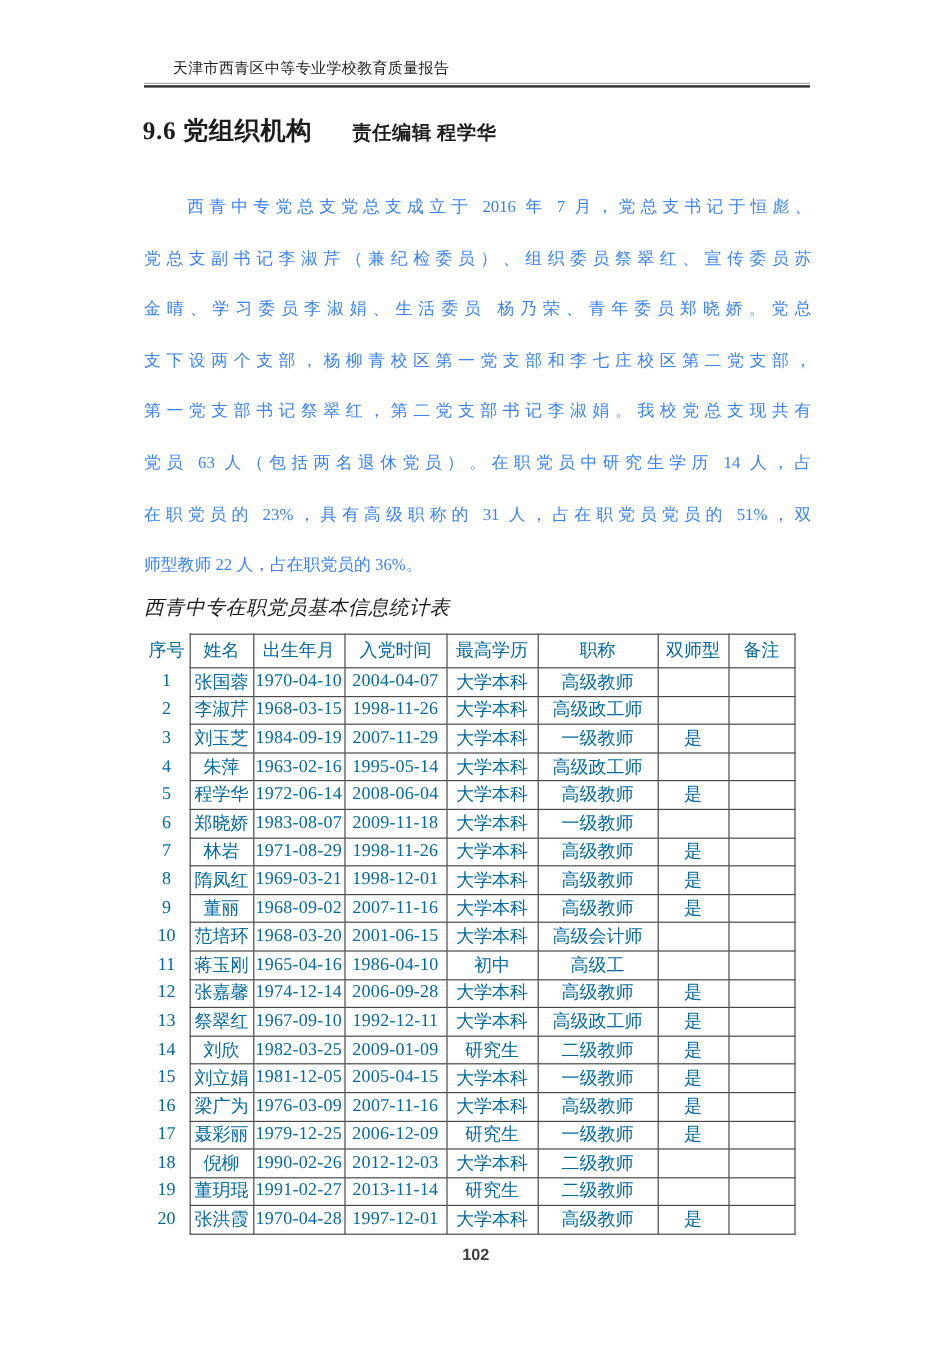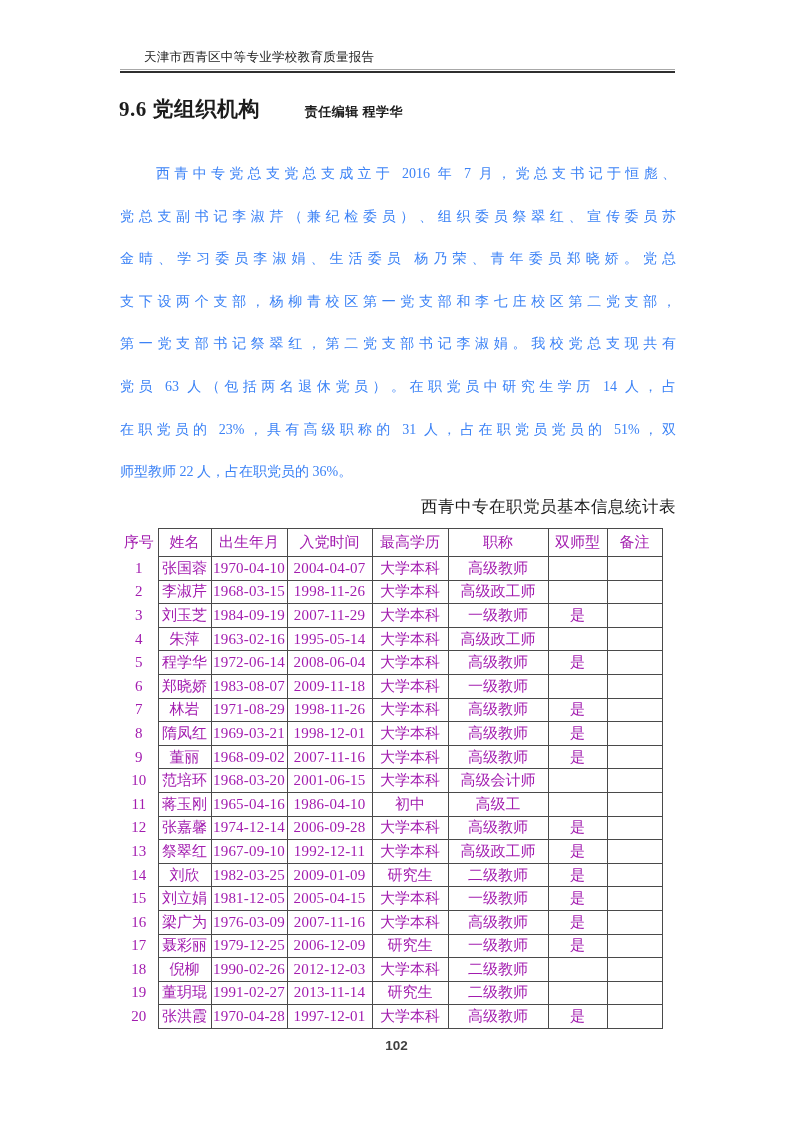--- a/index.html
+++ b/index.html
@@ -24,44 +24,44 @@
     border-top:1px solid #a8a8a8;
     border-bottom:2px solid #2f2f2f;
   }
 
   .section-heading {
     position:absolute; left:119px; top:95px; margin:0;
     font-size:21px; font-weight:bold; letter-spacing:0.5px;
     white-space:nowrap;
   }
   .section-heading .editor {
-    font-size:13px; margin-left:39px; letter-spacing:0.5px;
+    font-size:16px; margin-left:28px; letter-spacing:0.5px;
   }
 
   .paragraph {
     position:absolute; left:120px; top:153px; width:556px;
     font-size:14px; color:#3b82f6;
   }
   .paragraph .line {
     height:42.6px; line-height:42.6px;
     text-align:justify; text-align-last:justify;
     overflow:hidden; white-space:nowrap;
   }
   .paragraph .line.indent { padding-left:36px; }
   .paragraph .line.last { text-align-last:left; }
 
   .table-title {
     position:absolute; left:120px; top:496px; width:556px;
-    text-align:right; font-size:16.5px; letter-spacing:0.5px;
+    text-align:left; font-size:16.5px; letter-spacing:0.5px;font-style:italic;
   }
 
   table.party-table {
     position:absolute; left:120px; top:528px;
     border-collapse:collapse; table-layout:fixed;
-    font-size:15px; color:#a21caf;
+    font-size:15px; color:#0369a1;
   }
   .party-table th, .party-table td {
     border:1px solid #4a4a4a;
     padding:0; text-align:center; vertical-align:middle;
     font-weight:normal; overflow:hidden; white-space:nowrap;
   }
   .party-table th.idx, .party-table td.idx { border:none; }
   .party-table thead tr { height:28px; }
   .party-table tbody tr { height:23.6px; }
   .party-table td.date { letter-spacing:0.2px; }

